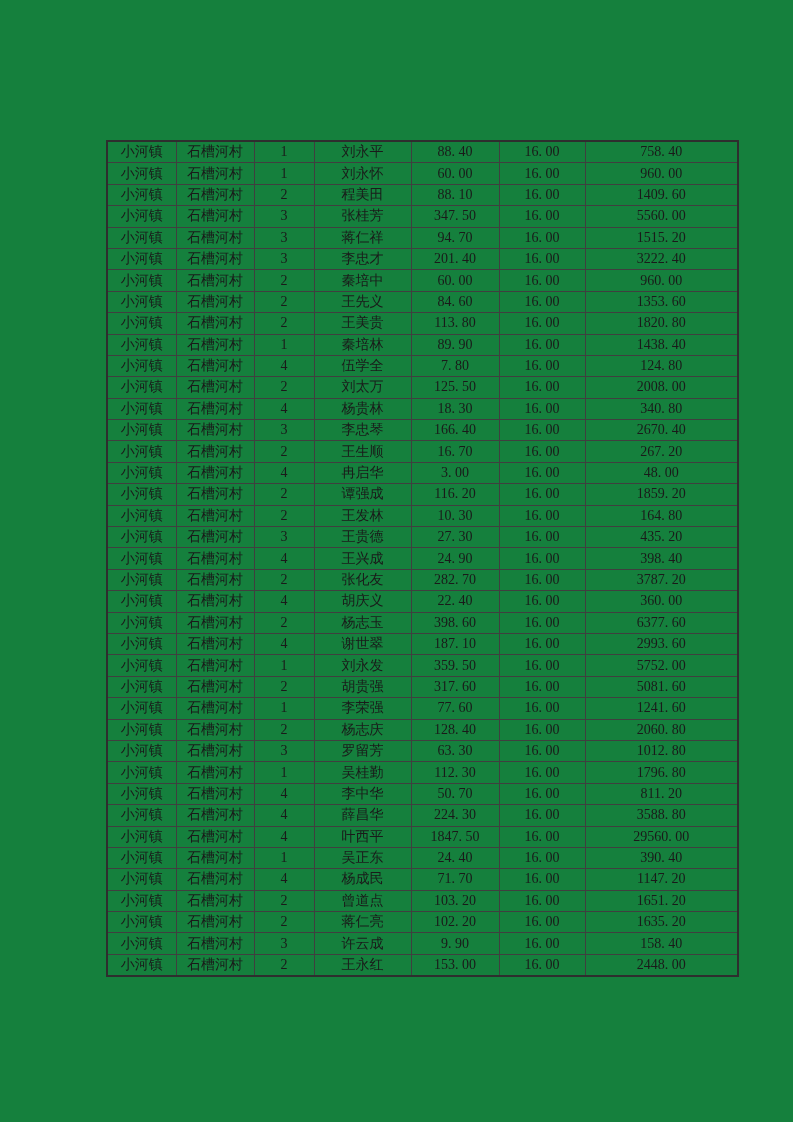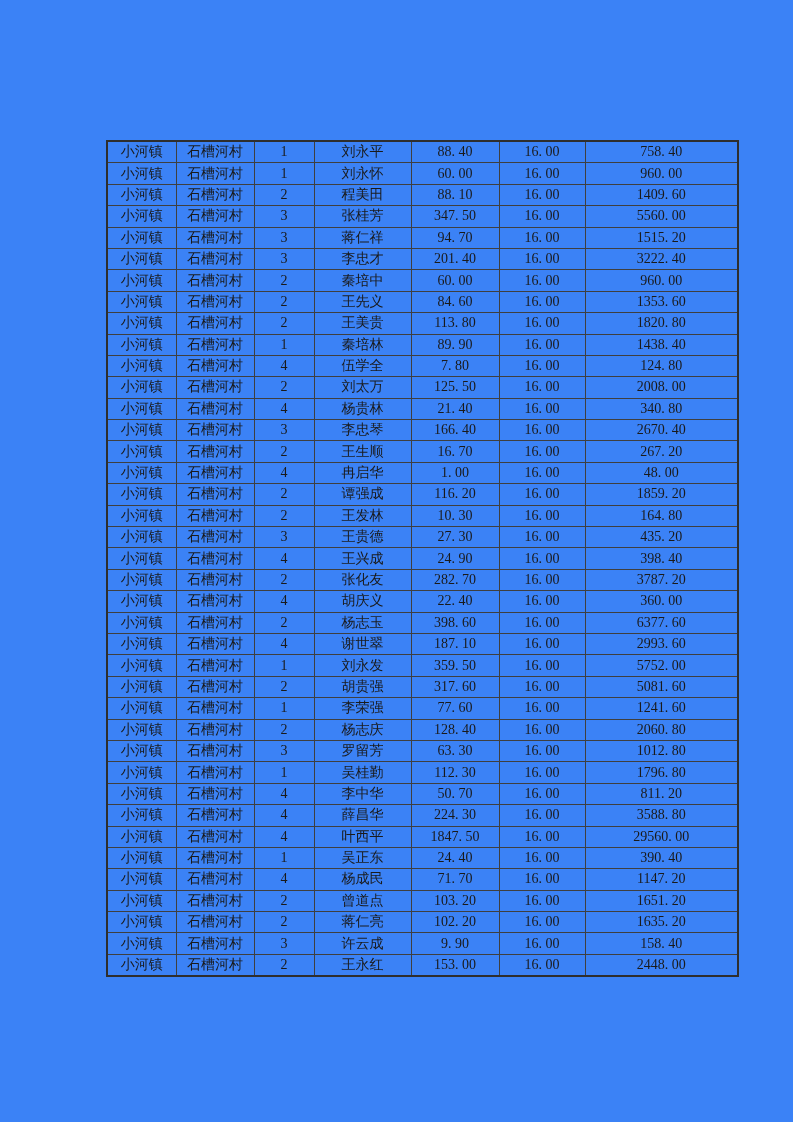--- a/index.html
+++ b/index.html
@@ -5,21 +5,21 @@
   html, body {
     margin: 0;
     padding: 0;
     background: #e8e8e8;
   }
   .page {
     position: relative;
     width: 793px;
     height: 1122px;
     margin: 0 auto;
-    background: #3b82f6;
+    background: #15803d;
     font-family: "Liberation Serif", "DejaVu Serif", serif;
     color: #1a1a1a;
     overflow: hidden;
   }
   table.data-table {
     position: absolute;
     left: 106px;
     top: 140px;
     width: 631px;
     border-collapse: collapse;
@@ -166,21 +166,21 @@
           <td>刘太万</td>
           <td>125. 50</td>
           <td>16. 00</td>
           <td>2008. 00</td>
         </tr>
         <tr>
           <td>小河镇</td>
           <td>石槽河村</td>
           <td>4</td>
           <td>杨贵林</td>
-          <td>21. 40</td>
+          <td>18. 30</td>
           <td>16. 00</td>
           <td>340. 80</td>
         </tr>
         <tr>
           <td>小河镇</td>
           <td>石槽河村</td>
           <td>3</td>
           <td>李忠琴</td>
           <td>166. 40</td>
           <td>16. 00</td>
@@ -193,21 +193,21 @@
           <td>王生顺</td>
           <td>16. 70</td>
           <td>16. 00</td>
           <td>267. 20</td>
         </tr>
         <tr>
           <td>小河镇</td>
           <td>石槽河村</td>
           <td>4</td>
           <td>冉启华</td>
-          <td>1. 00</td>
+          <td>3. 00</td>
           <td>16. 00</td>
           <td>48. 00</td>
         </tr>
         <tr>
           <td>小河镇</td>
           <td>石槽河村</td>
           <td>2</td>
           <td>谭强成</td>
           <td>116. 20</td>
           <td>16. 00</td>

